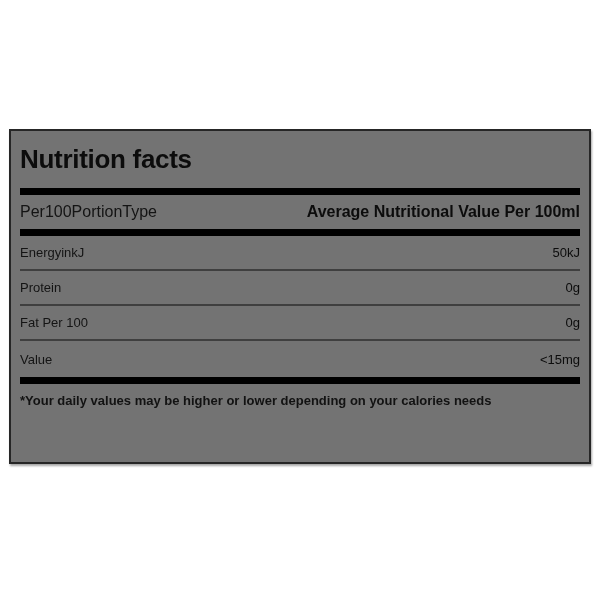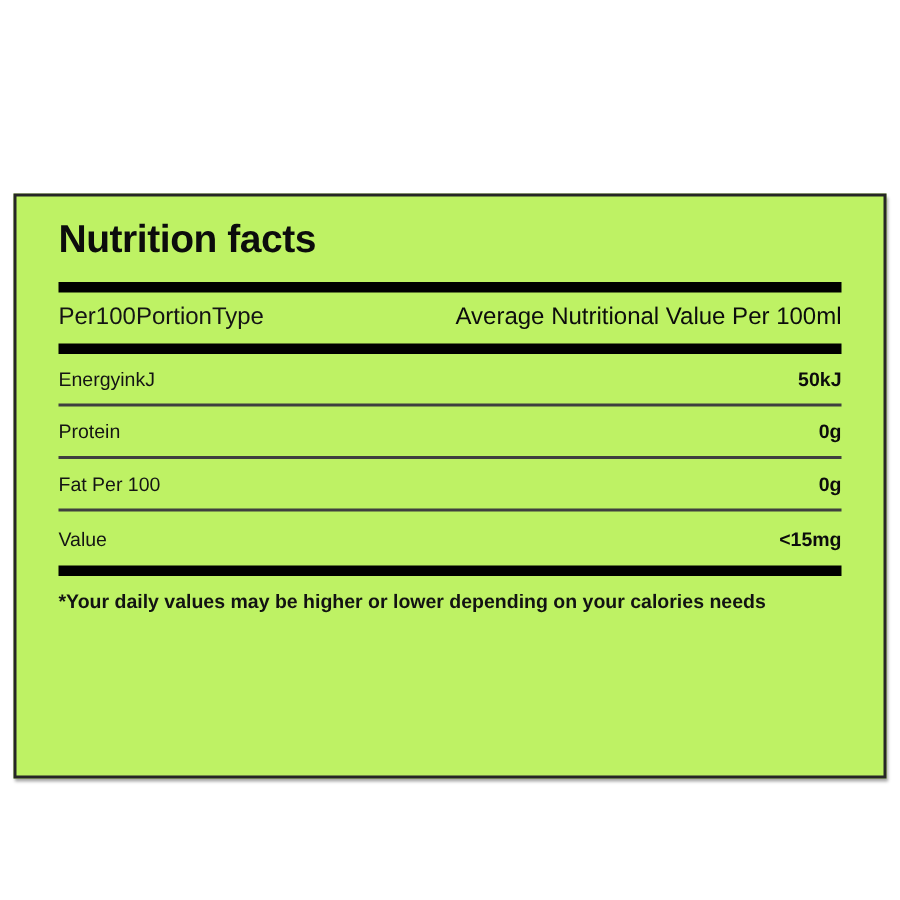--- a/index.html
+++ b/index.html
@@ -12,25 +12,25 @@
   }
   .page {
     position: relative;
     width: 600px; height: 600px;
     background: #ffffff;
     overflow: hidden;
   }
   .label-box {
     position: absolute;
     left: 9px; top: 129px;
-    width: 582px; height: 390px;
-    background: #bef264;
+    width: 582px; height: 335px;
+    background: #737373;
     border: 2px solid #262626;
     box-shadow: 1px 2px 2px rgba(0,0,0,0.35);
-    padding: 0 28px;
+    padding: 0 9px;
     display: flex;
     flex-direction: column;
   }
   .title-area {
     height: 57px;
     display: flex;
     align-items: center;
   }
   .label-title {
     font-size: 26px;
@@ -44,38 +44,38 @@
     flex: 0 0 auto;
   }
   .header-row {
     height: 34px;
     display: flex;
     align-items: center;
     justify-content: space-between;
     font-size: 16px;
   }
   .header-left { font-weight: 400; color: #141414; }
-  .header-right { font-weight: 400; color: #0c0c0c; }
+  .header-right { font-weight: 700; color: #0c0c0c; }
   .rows {
     display: flex;
     flex-direction: column;
     flex: 0 0 auto;
   }
   .nutrient-row {
     height: 35px;
     display: flex;
     align-items: center;
     justify-content: space-between;
     font-size: 13px;
     border-bottom: 2px solid #3f3f3f;
     text-align: right;
   }
   .nutrient-row:last-child { border-bottom: none; height: 36px; }
   .nutrient-name { font-weight: 400; color: #141414; }
-  .nutrient-value { font-weight: 700; color: #0c0c0c; }
+  .nutrient-value { font-weight: 400; color: #0c0c0c; }
   .footnote-area {
     flex: 1;
     display: flex;
     align-items: flex-start;
     padding-top: 9px;
   }
   .footnote {
     font-size: 13px;
     font-weight: 700;
     color: #121212;

